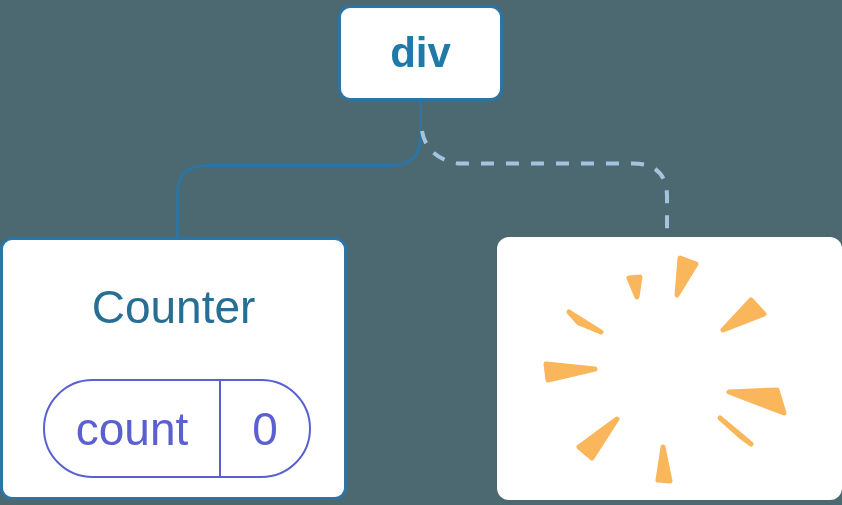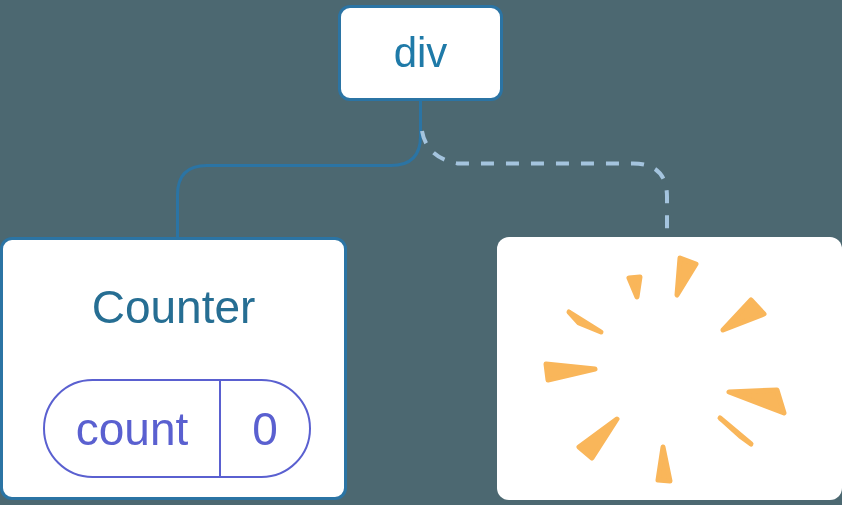--- a/index.html
+++ b/index.html
@@ -11,21 +11,21 @@
     font-family:"Liberation Sans",sans-serif;
   }
   .connectors{position:absolute;left:0;top:0;pointer-events:none;}
   .connector-solid{fill:none;stroke:var(--node_border,#2B74A4);stroke-width:3;}
   .connector-dashed{fill:none;stroke:var(--dashed_line,#A4C4DE);stroke-width:4;stroke-dasharray:13 12;}
   .node-root{
     position:absolute;left:338px;top:5px;width:165px;height:96px;
     background:#fff;border:3px solid var(--node_border,#2B74A4);border-radius:12px;
     box-sizing:border-box;
     display:flex;align-items:center;justify-content:center;
-    font-size:42px;font-weight:400;color:var(--node_label,#1F7AA8);
+    font-size:42px;font-weight:700;color:var(--node_label,#1F7AA8);
   }
   .card{
     position:absolute;top:237px;height:263px;background:#fff;border-radius:12px;
     box-sizing:border-box;
     padding-left:38px;
   }
   .card-counter{
     left:0;width:347px;
     border:3px solid var(--node_border,#2B74A4);
   }

